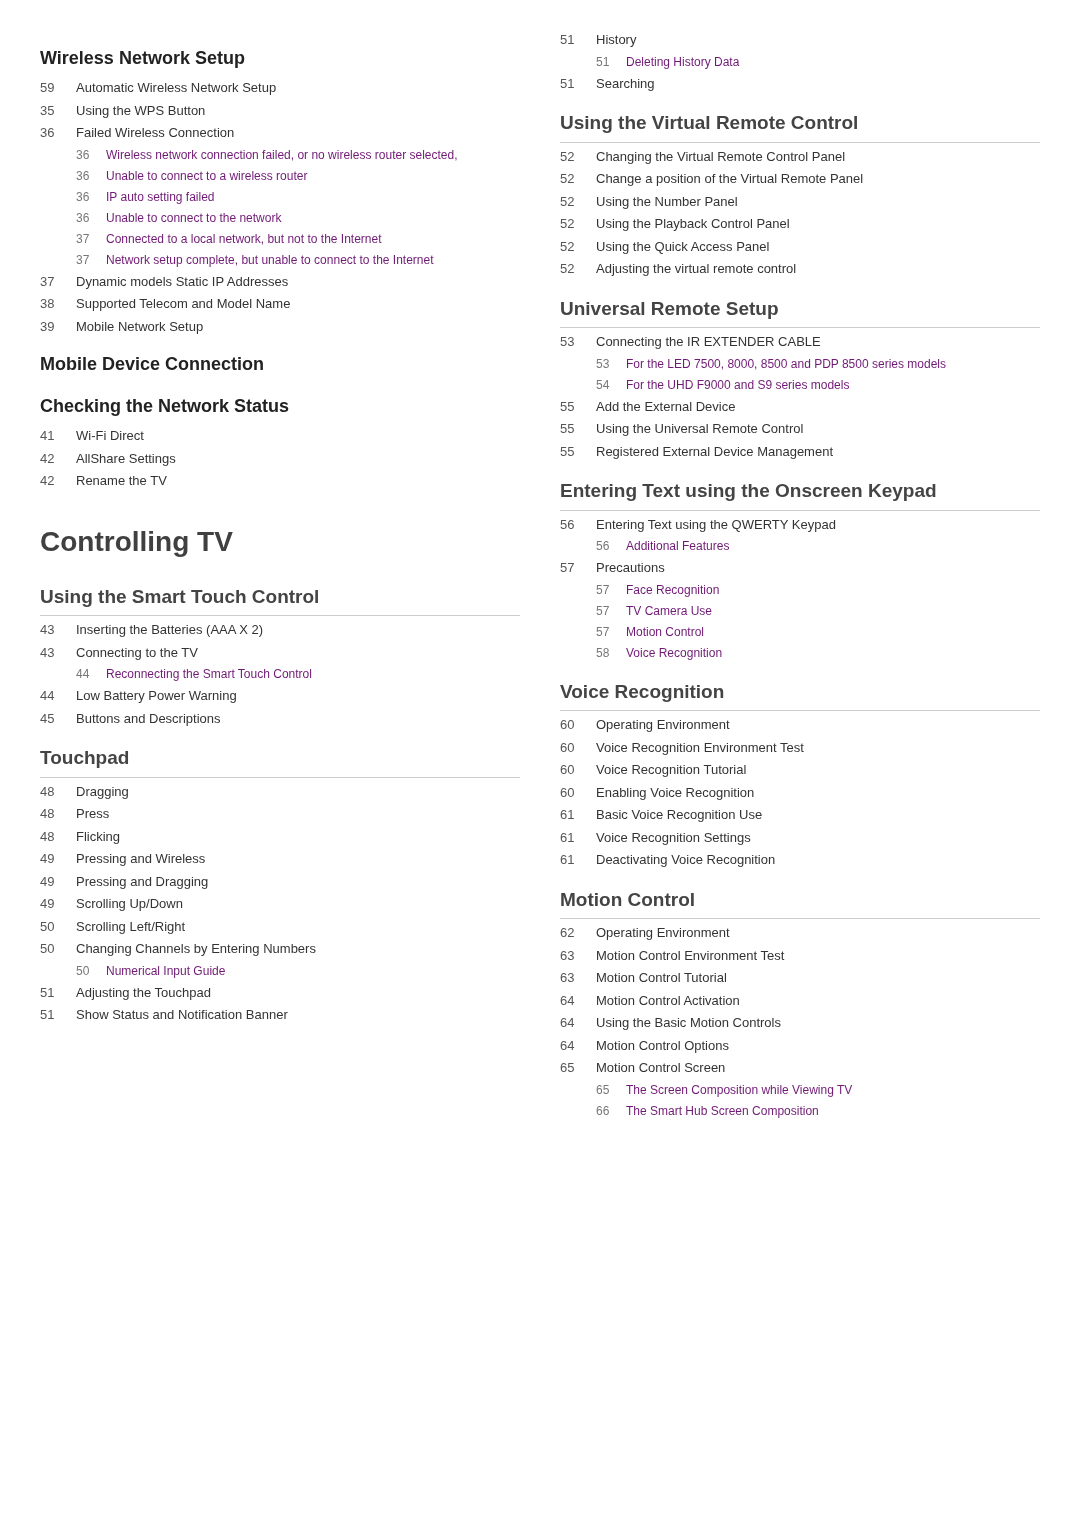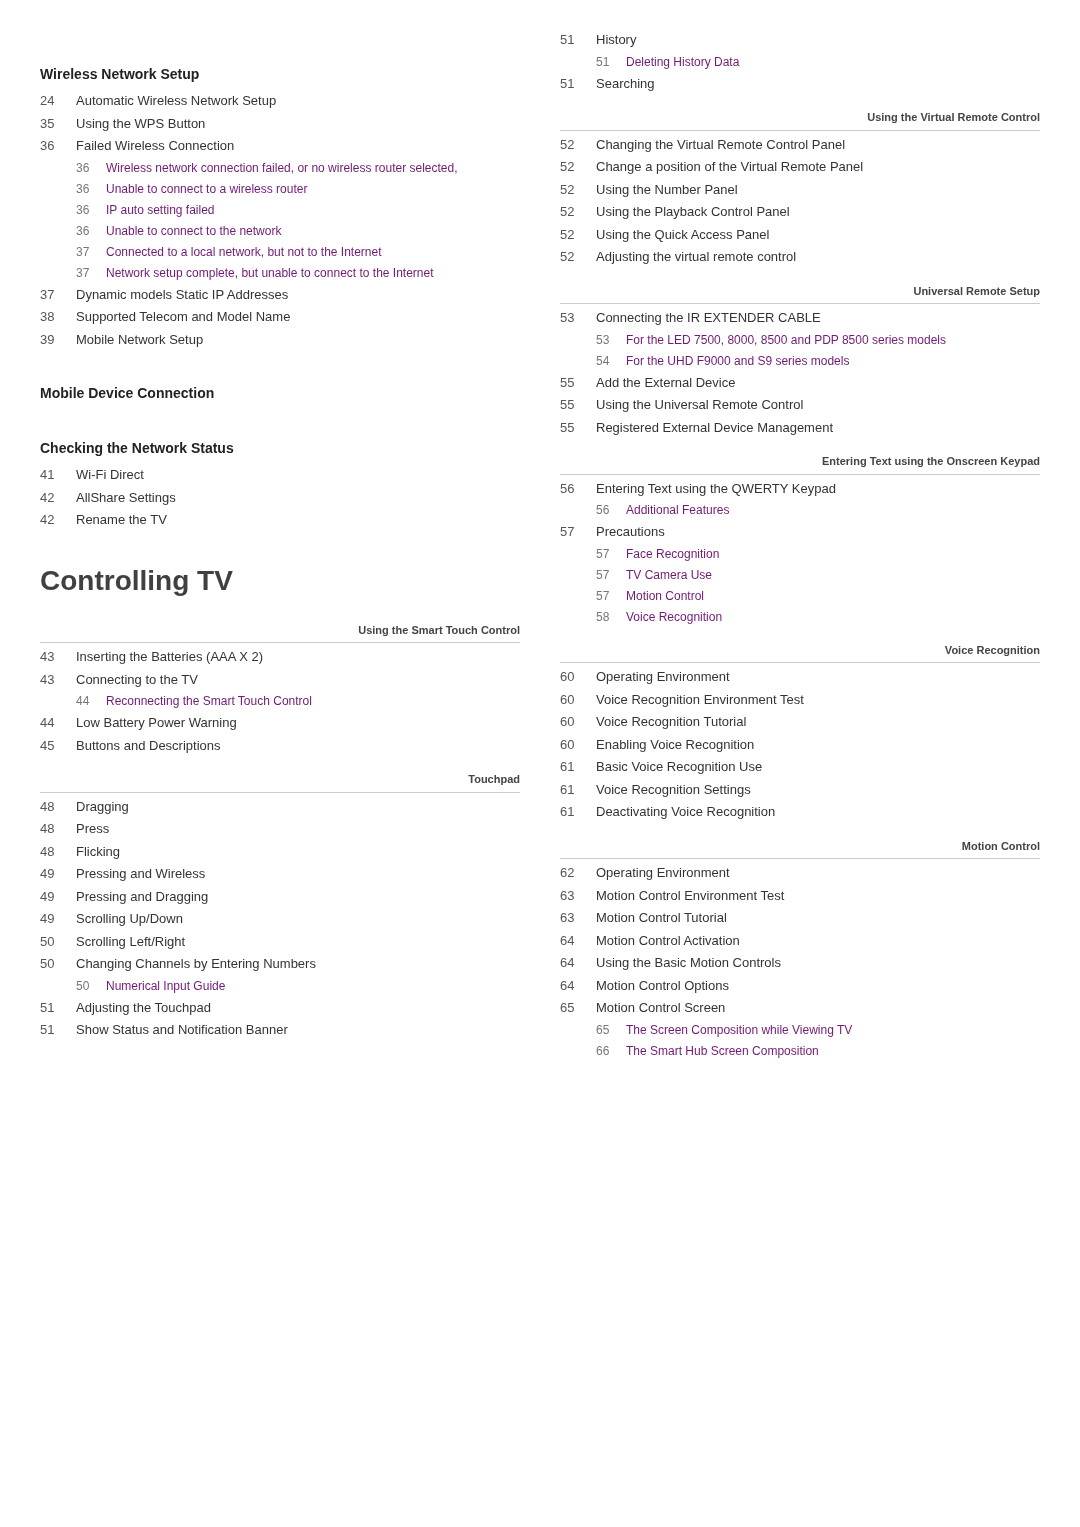--- a/index.html
+++ b/index.html
@@ -14,41 +14,40 @@
       min-height: 1527px;
     }
     .two-col {
       display: flex;
       gap: 40px;
     }
     .col {
       flex: 1;
     }
     .section-heading {
-      font-size: 14px;
+      font-size: 18px;
       font-weight: bold;
-      margin-top: 34px;
+      margin-top: 15px;
       margin-bottom: 6px;
       color: #222;
     }
     .big-heading {
       font-size: 28px;
       font-weight: bold;
       margin: 30px 0 20px 0;
       color: #404040;
     }
     .sub-heading {
-      font-size: 11px;
+      font-size: 19px;
       font-weight: bold;
       margin-top: 16px;
       margin-bottom: 4px;
       color: #444;
       border-bottom: 1px solid #ccc;
       padding-bottom: 4px;
-      text-align: right;
     }
     .toc-item {
       display: flex;
       margin-bottom: 3px;
     }
     .toc-item .num {
       min-width: 36px;
       color: #555;
       font-size: 13px;
     }
@@ -69,21 +68,21 @@
   </style>
 </head>
 <body>
 
 <div class="two-col">
 
   <div class="col">
     <div id="left-top">
         <div class="section-heading">Wireless Network Setup</div>
         <div class="toc-item">
-          <span class="num">24</span>
+          <span class="num">59</span>
           <span class="label">Automatic Wireless Network Setup</span>
         </div>
         <div class="toc-item">
           <span class="num">35</span>
           <span class="label">Using the WPS Button</span>
         </div>
         <div class="toc-item">
           <span class="num">36</span>
           <span class="label">Failed Wireless Connection</span>
         </div>

